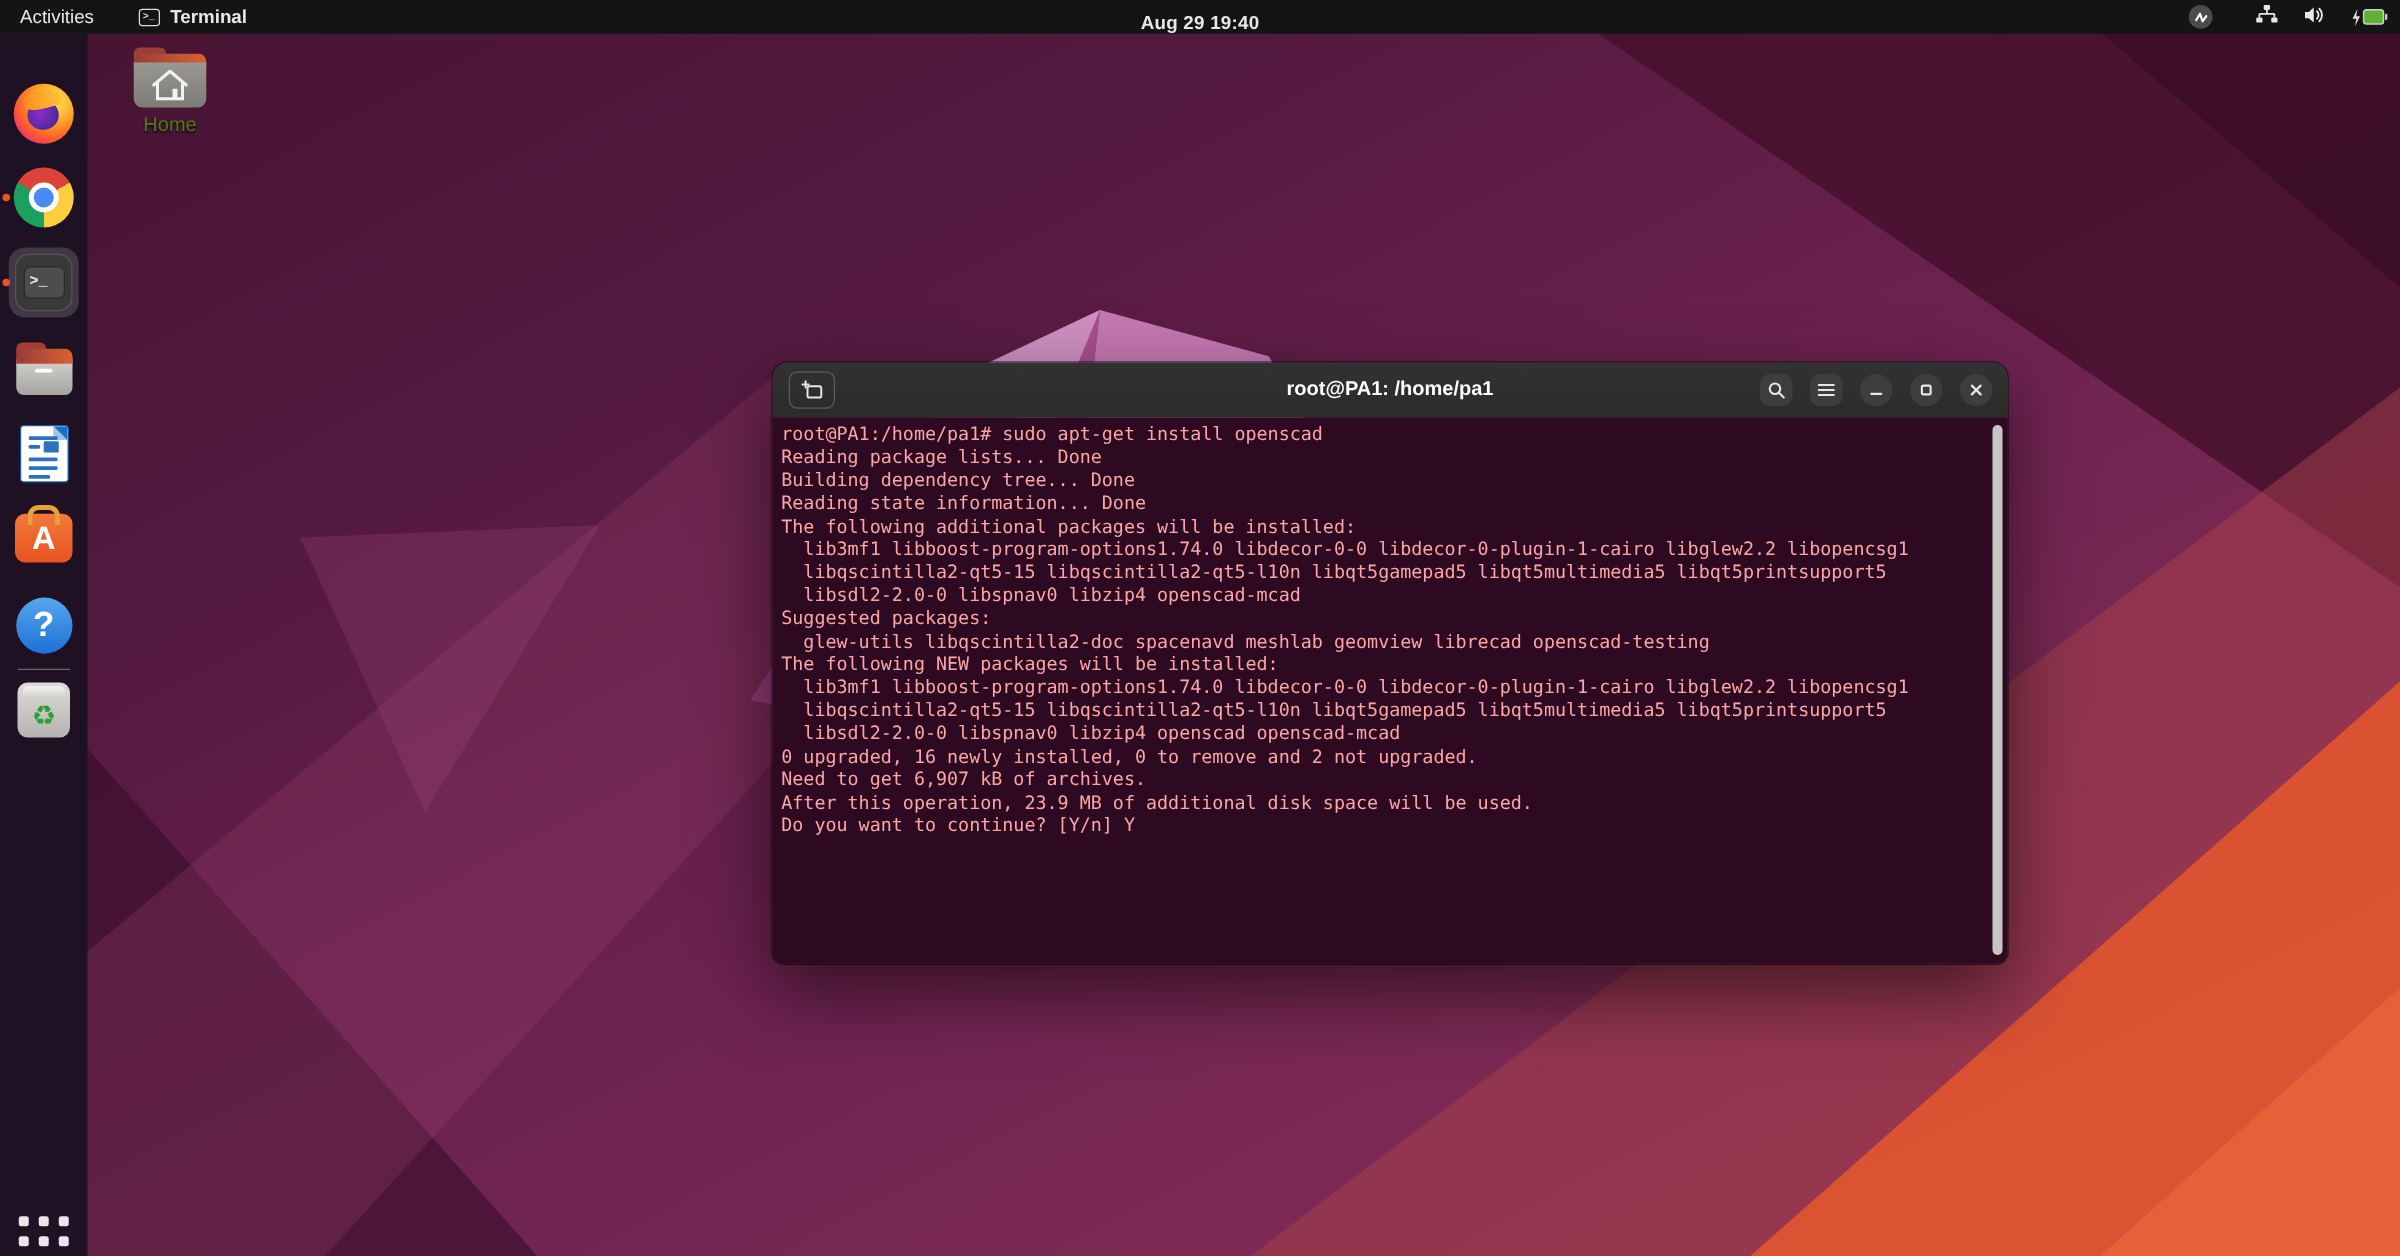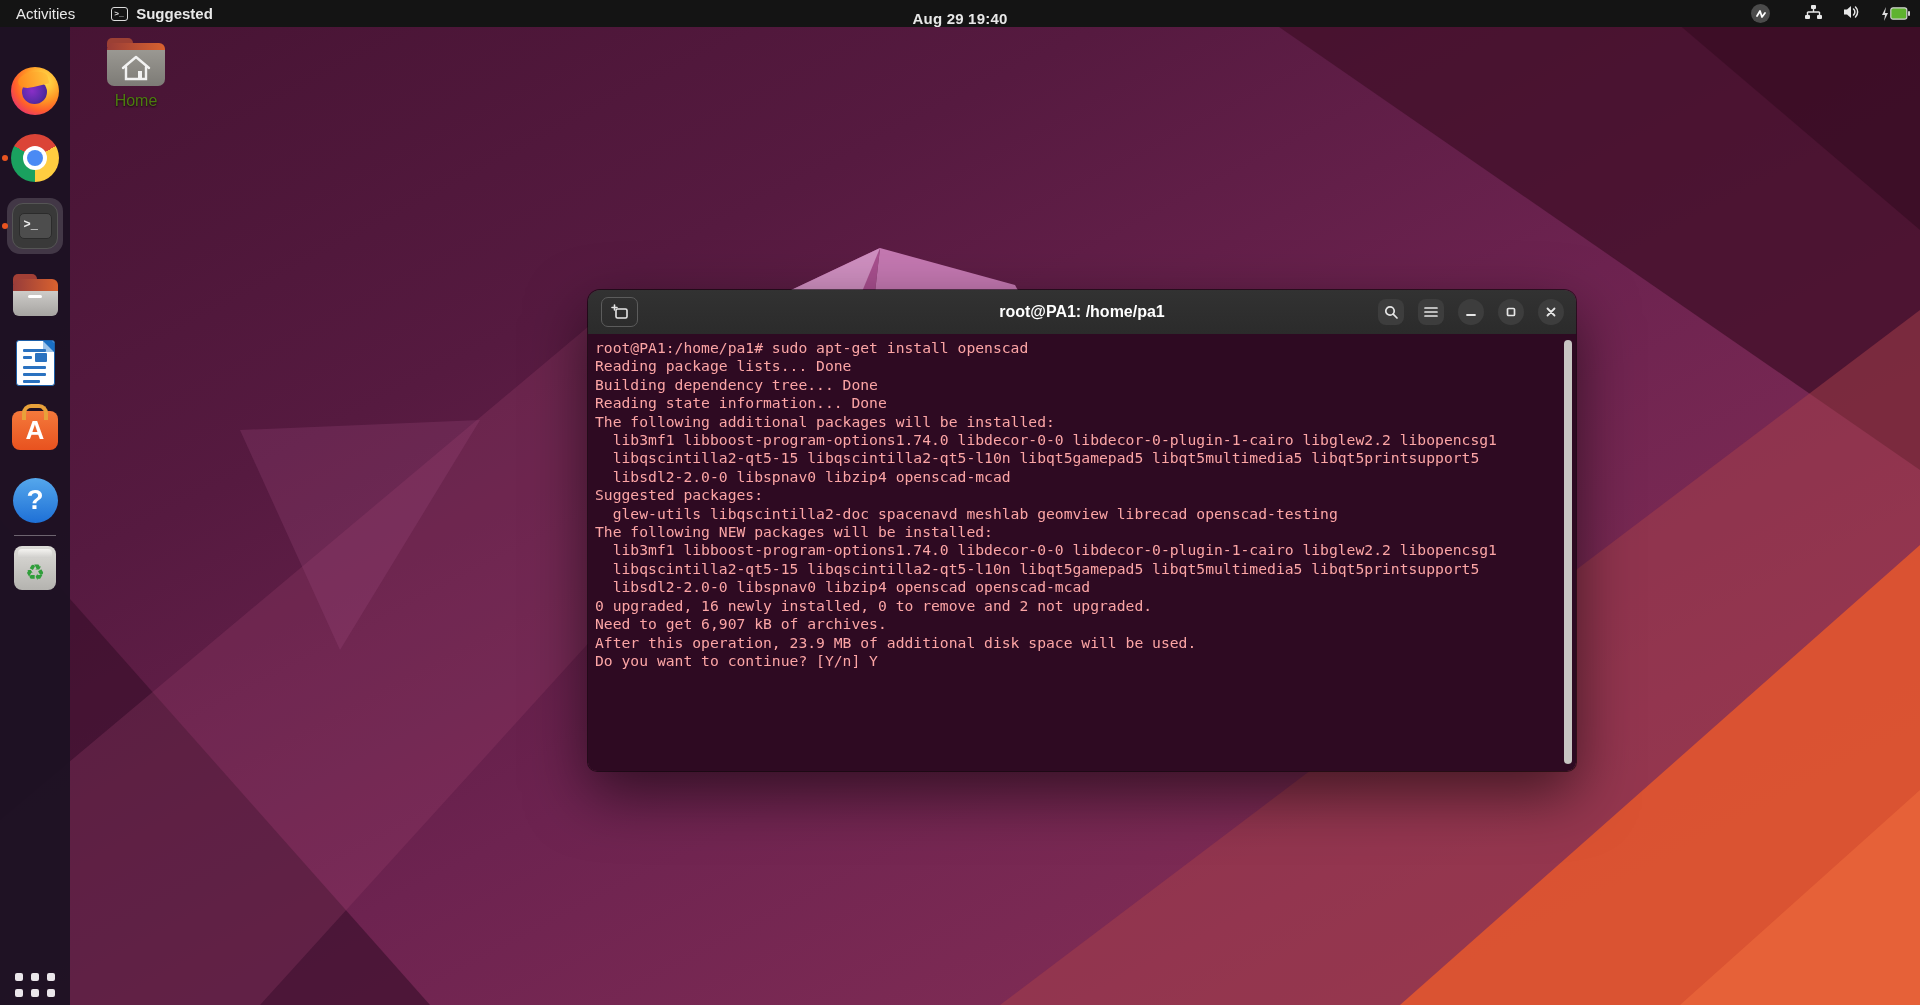--- a/index.html
+++ b/index.html
@@ -102,21 +102,21 @@
     border-radius:5px 5px 0 0; background:#9c4034; }
   .home-folder .strip { position:absolute; top:5px; left:0; right:0; height:11px;
     border-radius:6px 6px 0 0; background:linear-gradient(90deg,#993d37,#d9622f); }
   .home-folder .bodyp { position:absolute; top:12px; left:0; right:0; bottom:0;
     border-radius:0 0 7px 7px; background:linear-gradient(#9a9892,#7d7b76); }
   .home-folder svg { position:absolute; left:50%; top:16px; transform:translateX(-50%); }
   .desktop-icon .label { margin-top:6px; color:#4d7c0f; font-size:16px;
     text-shadow:0 1px 2px rgba(0,0,0,.8); }
 
   
-  .window { position:absolute; left:588px; top:290px; width:988px; height:481px;
+  .window { position:absolute; left:618px; top:290px; width:988px; height:481px;
     border-radius:12px 12px 9px 9px; box-shadow:0 22px 60px rgba(0,0,0,.55), 0 0 0 1px rgba(0,0,0,.55);
     z-index:30; }
   .titlebar { height:44px; background:linear-gradient(#323232,#2b2b2b); border-radius:12px 12px 0 0;
     position:relative; display:flex; align-items:center; }
   .newtab-btn { position:absolute; left:13px; top:7px; width:37px; height:30px;
     border:1px solid #5c5c5c; border-radius:7px; display:flex; align-items:center; justify-content:center;
     cursor:pointer; }
   .win-title { position:absolute; left:0; right:0; text-align:center; color:#fff;
     font-weight:bold; font-size:16px; pointer-events:none; }
   .tb-buttons { position:absolute; right:12px; top:9px; display:flex; align-items:center; gap:14px; }
@@ -164,21 +164,21 @@
     <polygon points="1400,1005 1920,545 1920,1005" fill="#dd5430" opacity="0.95"></polygon>
     <polygon points="1680,1005 1920,790 1920,1005" fill="#e8653a" opacity="0.8"></polygon>
   </svg>
 </div>
 
 <div class="topbar">
   <div class="tb-left">
     <span class="tb-activities">Activities</span>
     <span class="tb-app">
       <span class="tb-app-icon">&gt;_</span>
-      <span>Suggested</span>
+      <span>Terminal</span>
     </span>
   </div>
   <div class="tb-clock">Aug 29 19:40</div>
   <div class="tb-right">
     <span class="tray-circle">
       <svg width="12" height="12" viewBox="0 0 12 12">
           <polyline points="2,8 5,3 7,9 10,5" fill="none" stroke="#fff" stroke-width="1.8" stroke-linecap="round" stroke-linejoin="round"></polyline>
         </svg>
     </span>
     <span>

